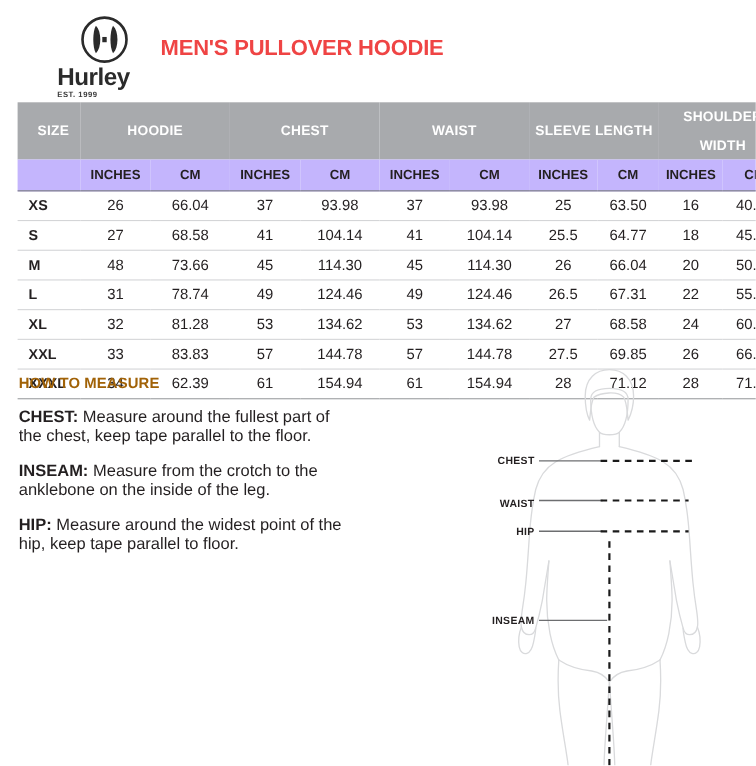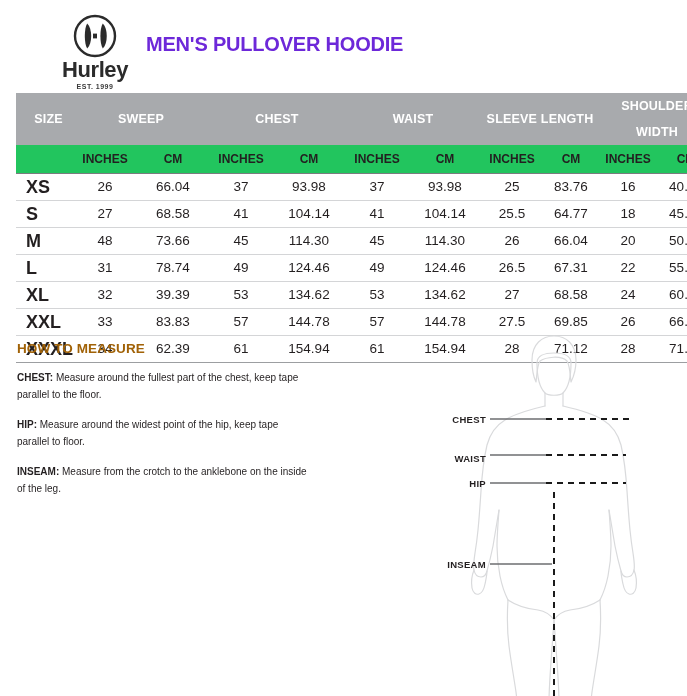--- a/index.html
+++ b/index.html
@@ -29,21 +29,20 @@
     width: 687px;
     height: 92px;
     display: flex;
     align-items: center;
   }
   .logo-block {
     position: absolute;
     left: 52px;
     top: 14px;
     width: 86px;
-    text-align: center;
     line-height: 1;
   }
   .logo-mark {
     width: 44px;
     height: 44px;
     margin: 0 auto;
     display: block;
   }
   .logo-word {
     font-family: "Liberation Sans", sans-serif;
@@ -62,21 +61,21 @@
     margin-top: 2px;
   }
   .doc-title {
     position: absolute;
     left: 146px;
     top: 33px;
     font-family: "Liberation Sans", sans-serif;
     font-weight: bold;
     font-size: 20px;
     letter-spacing: -0.2px;
-    color: #6d28d9;
+    color: #ef4444;
     white-space: nowrap;
   }
 
   
   .size-table {
     position: absolute;
     left: 16px;
     top: 93px;
     width: 639px;
     border-collapse: collapse;
@@ -102,60 +101,60 @@
     padding-left: 8px;
   }
   .unit-head th {
     color: #231f20;
     font-size: 12px;
     font-weight: bold;
     height: 28px;
     line-height: 28px;
     text-align: center;
     vertical-align: middle;
-    background: #22c55e;
+    background: #c4b5fd;
     border-bottom: 1.5px solid #7a7c7f;
   }
   .size-table tbody tr {
     border-bottom: 1px solid #d4d5d7;
   }
   .size-table tbody tr:last-child {
     border-bottom: 1.5px solid #9c9ea1;
   }
   .size-table tbody td {
     height: 26px;
     line-height: 26px;
     font-size: 13.5px;
     text-align: center;
     vertical-align: middle;
     color: #231f20;
   }
   .size-table tbody td.size-cell {
     font-weight: bold;
     text-align: left;
     padding-left: 10px;
-    font-size: 18px;
+    font-size: 13px;
   }
 
   
   .measure {
     position: absolute;
     left: 17px;
     top: 341px;
     width: 296px;
   }
   .measure-title {
     font-size: 13.5px;
     font-weight: bold;
     letter-spacing: 0.1px;
     color: #a16207;
     margin-bottom: 13px;
   }
   .measure-item {
-    font-size: 10px;
+    font-size: 15px;
     line-height: 17px;
     color: #231f20;
     margin-bottom: 13px;
   }
   .measure-item b {
     font-weight: bold;
   }
 
   
   .figure-wrap {
@@ -215,21 +214,21 @@
       <col style="width:64px">
         <col style="width:72px">
       <col style="width:62px">
         <col style="width:56px">
       <col style="width:58px">
         <col style="width:58px">
     </colgroup>
     <thead>
       <tr class="grp-head">
         <th class="size-head">SIZE</th>
-        <th colspan="2">SWEEP</th>
+        <th colspan="2">HOODIE</th>
         <th colspan="2">CHEST</th>
         <th colspan="2">WAIST</th>
         <th colspan="2">SLEEVE LENGTH</th>
         <th colspan="2">SHOULDER WIDTH</th>
       </tr>
       <tr class="unit-head">
         <th></th>
         <th>INCHES</th>
         <th>CM</th>
         <th>INCHES</th>
@@ -245,21 +244,21 @@
     <tbody>
       <tr>
         <td class="size-cell">XS</td>
         <td>26</td>
         <td>66.04</td>
         <td>37</td>
         <td>93.98</td>
         <td>37</td>
         <td>93.98</td>
         <td>25</td>
-        <td>83.76</td>
+        <td>63.50</td>
         <td>16</td>
         <td>40.64</td>
       </tr>
       <tr>
         <td class="size-cell">S</td>
         <td>27</td>
         <td>68.58</td>
         <td>41</td>
         <td>104.14</td>
         <td>41</td>
@@ -291,21 +290,21 @@
         <td>49</td>
         <td>124.46</td>
         <td>26.5</td>
         <td>67.31</td>
         <td>22</td>
         <td>55.88</td>
       </tr>
       <tr>
         <td class="size-cell">XL</td>
         <td>32</td>
-        <td>39.39</td>
+        <td>81.28</td>
         <td>53</td>
         <td>134.62</td>
         <td>53</td>
         <td>134.62</td>
         <td>27</td>
         <td>68.58</td>
         <td>24</td>
         <td>60.96</td>
       </tr>
       <tr>
@@ -337,24 +336,24 @@
     </tbody>
   </table>
 
   <div class="measure">
     <div class="measure-title">HOW TO MEASURE</div>
 
     <p class="measure-item">
       <b>CHEST:</b><span> Measure around the fullest part of the chest, keep tape parallel to the floor.</span>
     </p>
     <p class="measure-item">
-      <b>HIP:</b><span> Measure around the widest point of the hip, keep tape parallel to floor.</span>
+      <b>INSEAM:</b><span> Measure from the crotch to the anklebone on the inside of the leg.</span>
     </p>
     <p class="measure-item">
-      <b>INSEAM:</b><span> Measure from the crotch to the anklebone on the inside of the leg.</span>
+      <b>HIP:</b><span> Measure around the widest point of the hip, keep tape parallel to floor.</span>
     </p>
   </div>
 
   <div class="figure-wrap">
     <svg class="figure-svg" viewBox="0 0 283 366">
       <g fill="none" stroke="#d9dadc" stroke-width="1.2" stroke-linejoin="round" stroke-linecap="round">
 
         <path d="M128 30 C128 14 138 6 150 6 C162 6 172 14 172 30 C172 40 170 46 167 52
                  C166 44 166 36 163 31 C157 25 142 27 136 31 C133 36 133 44 132 52
                  C129 46 128 40 128 30 Z"></path>

